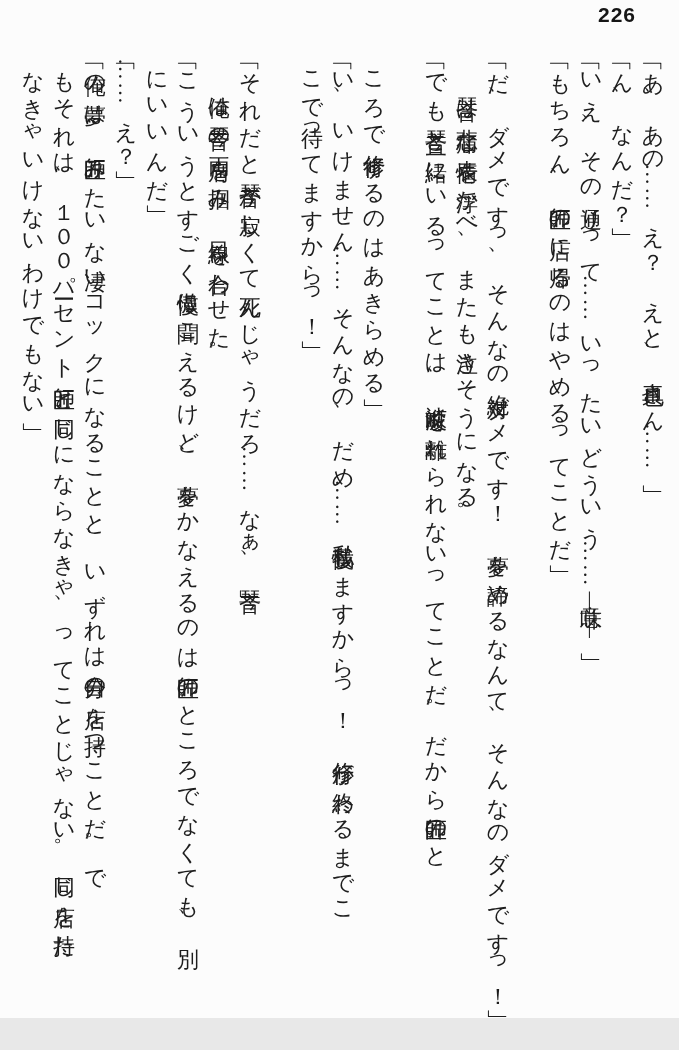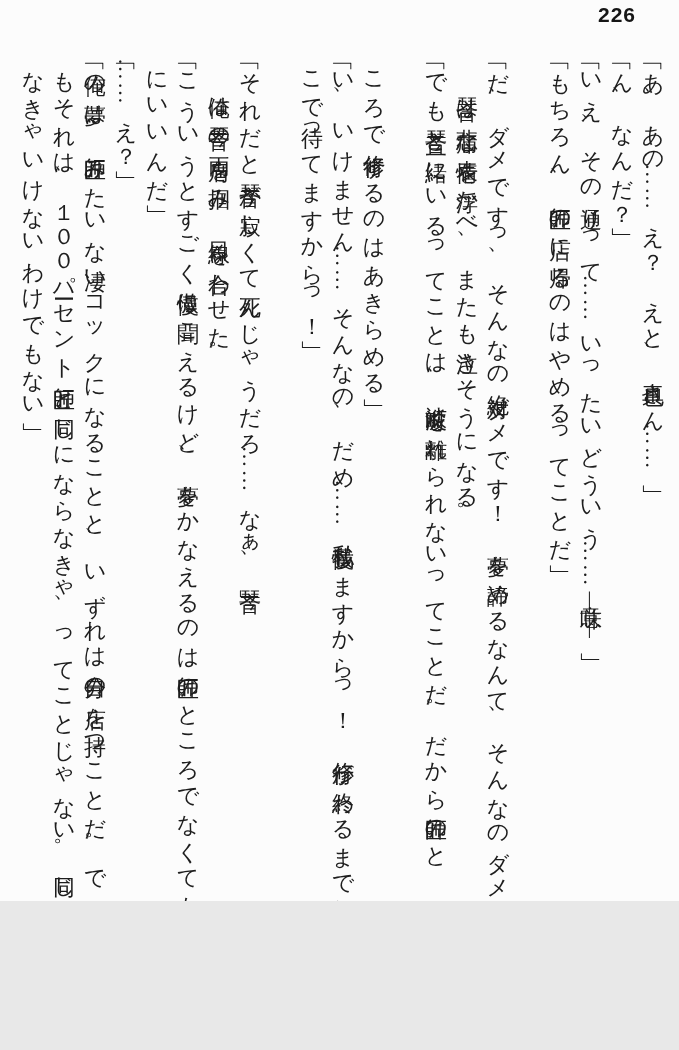--- a/index.html
+++ b/index.html
@@ -3,21 +3,21 @@
 <meta charset="utf-8">
 <style>
   html, body {
     margin: 0;
     padding: 0;
     background: #e8e8e8;
   }
   .page {
     position: relative;
     width: 679px;
-    height: 901px;
+    height: 1018px;
     background: #fcfcfc;
     overflow: hidden;
     font-family: "Liberation Serif", "DejaVu Serif", serif;
   }
   .page-number {
     position: absolute;
     top: 3px;
     left: 598px;
     font-family: "Liberation Sans", "DejaVu Sans", sans-serif;
     font-size: 21px;

